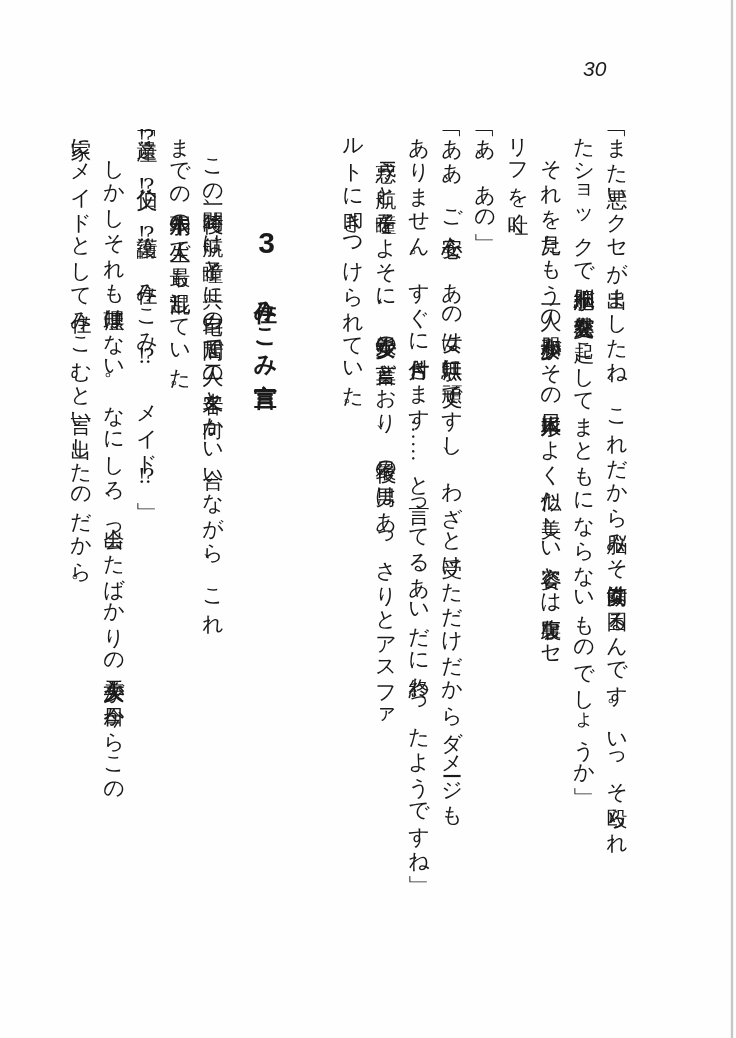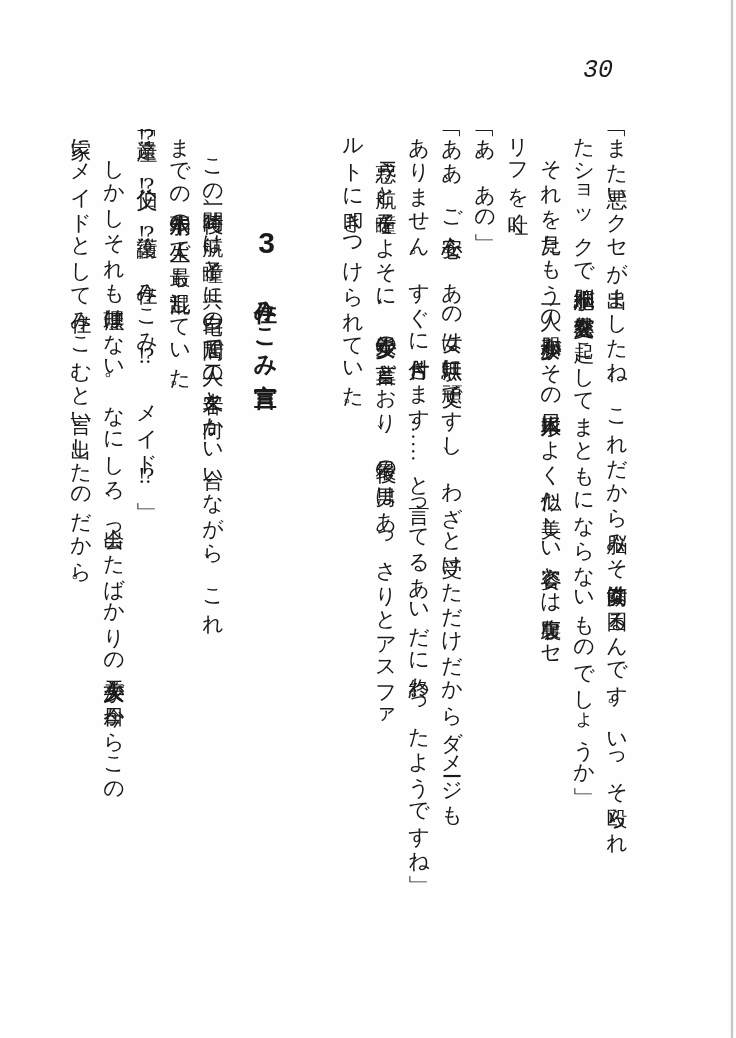--- a/index.html
+++ b/index.html
@@ -26,23 +26,23 @@
     top: 0;
     width: 2px;
     height: 1038px;
     background: #c6c6c6;
     box-shadow: 0 0 1.5px #c9c9c9;
   }
   .page-number {
     position: absolute;
     left: 583px;
     top: 58px;
-    font-family: Liberation Mono, monospace;
+    font-family: Liberation Sans, sans-serif;
     font-style: italic;
-    font-size: 25px;
+    font-size: 21px;
     line-height: 1;
     color: #1a1a1a;
   }
   .text-area {
     position: absolute;
     top: 123px;
     right: 103px;
     height: 830px;
     writing-mode: vertical-rl;
     text-orientation: mixed;

